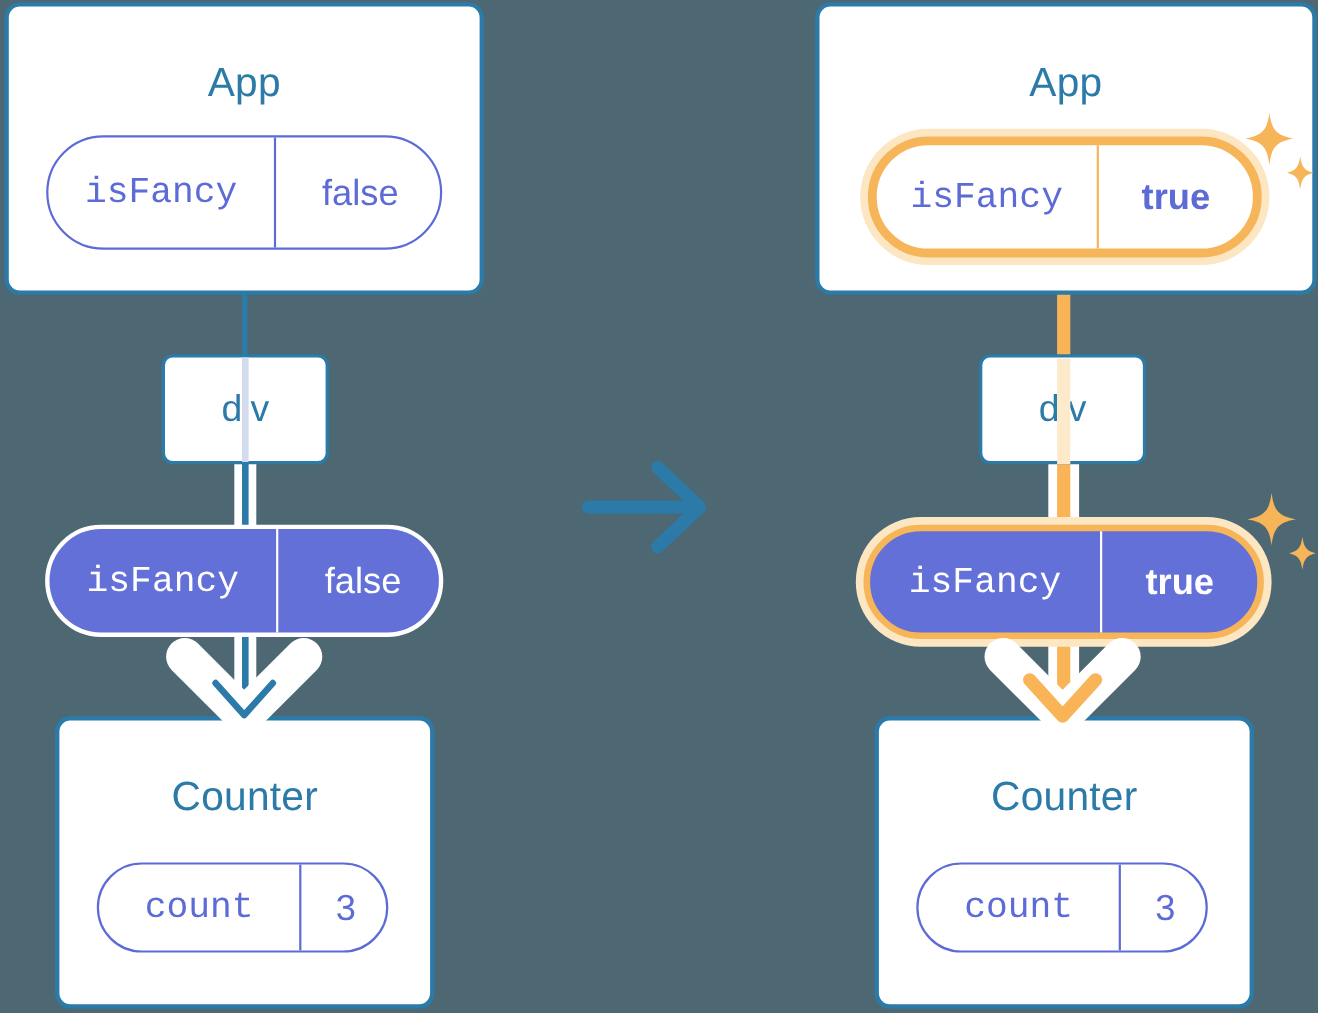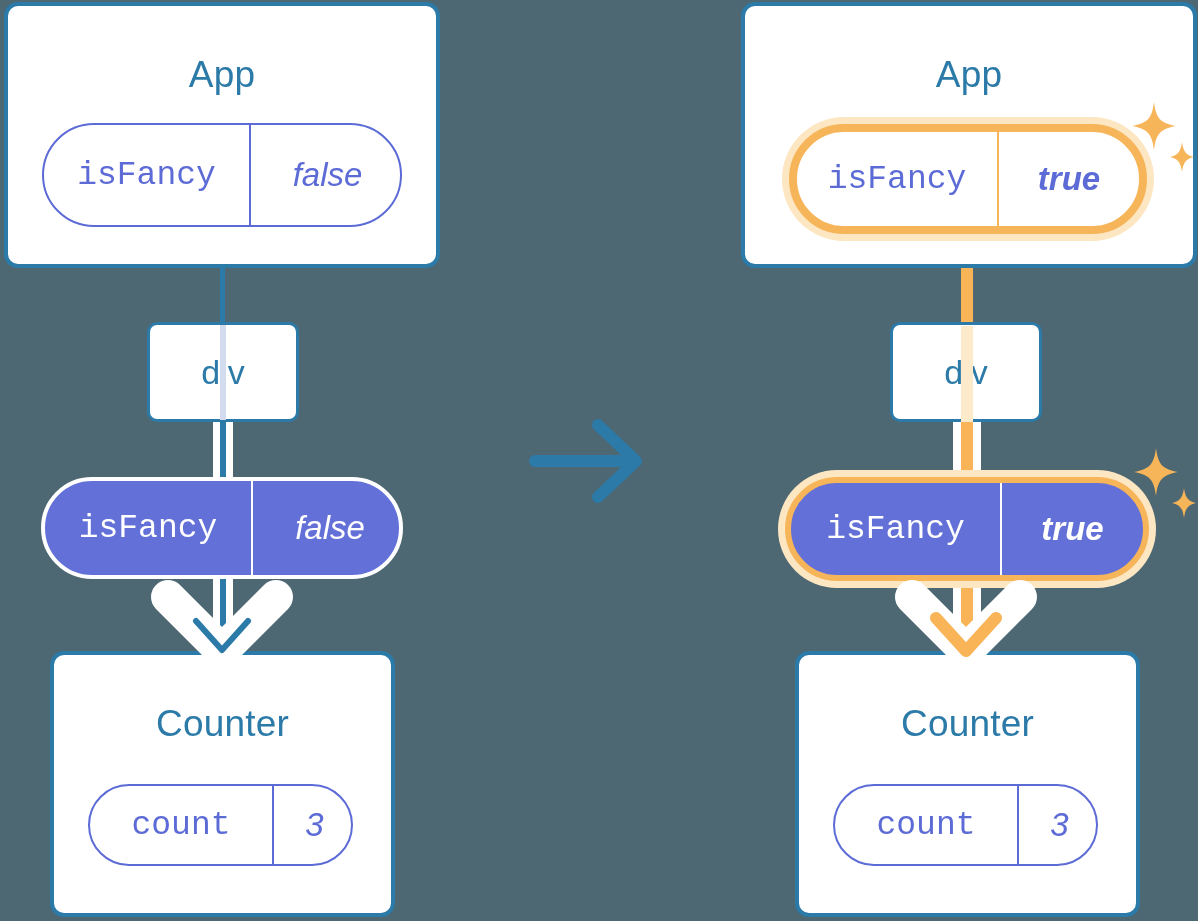--- a/index.html
+++ b/index.html
@@ -52,21 +52,21 @@
     border-radius:999px;
     z-index:8;
   }
   .pill .seg{
     display:flex;align-items:center;justify-content:center;
     font-size:33px;
     box-sizing:border-box;
     white-space:nowrap;
   }
   .pill .seg.k{flex:0 0 auto;font-family:Liberation Mono, monospace;}
-  .pill .seg.v{flex:0 0 auto;font-style:italic;}
+  .pill .seg.v{flex:0 0 auto;}
 
   
   .pill.outline{
     border:2.5px solid #5c6bd6;
     background:#ffffff;
   }
   .pill.outline .seg{color:#5c6bd6;}
   .pill.outline .seg.v{border-left:2.5px solid #5c6bd6;}
 
   

